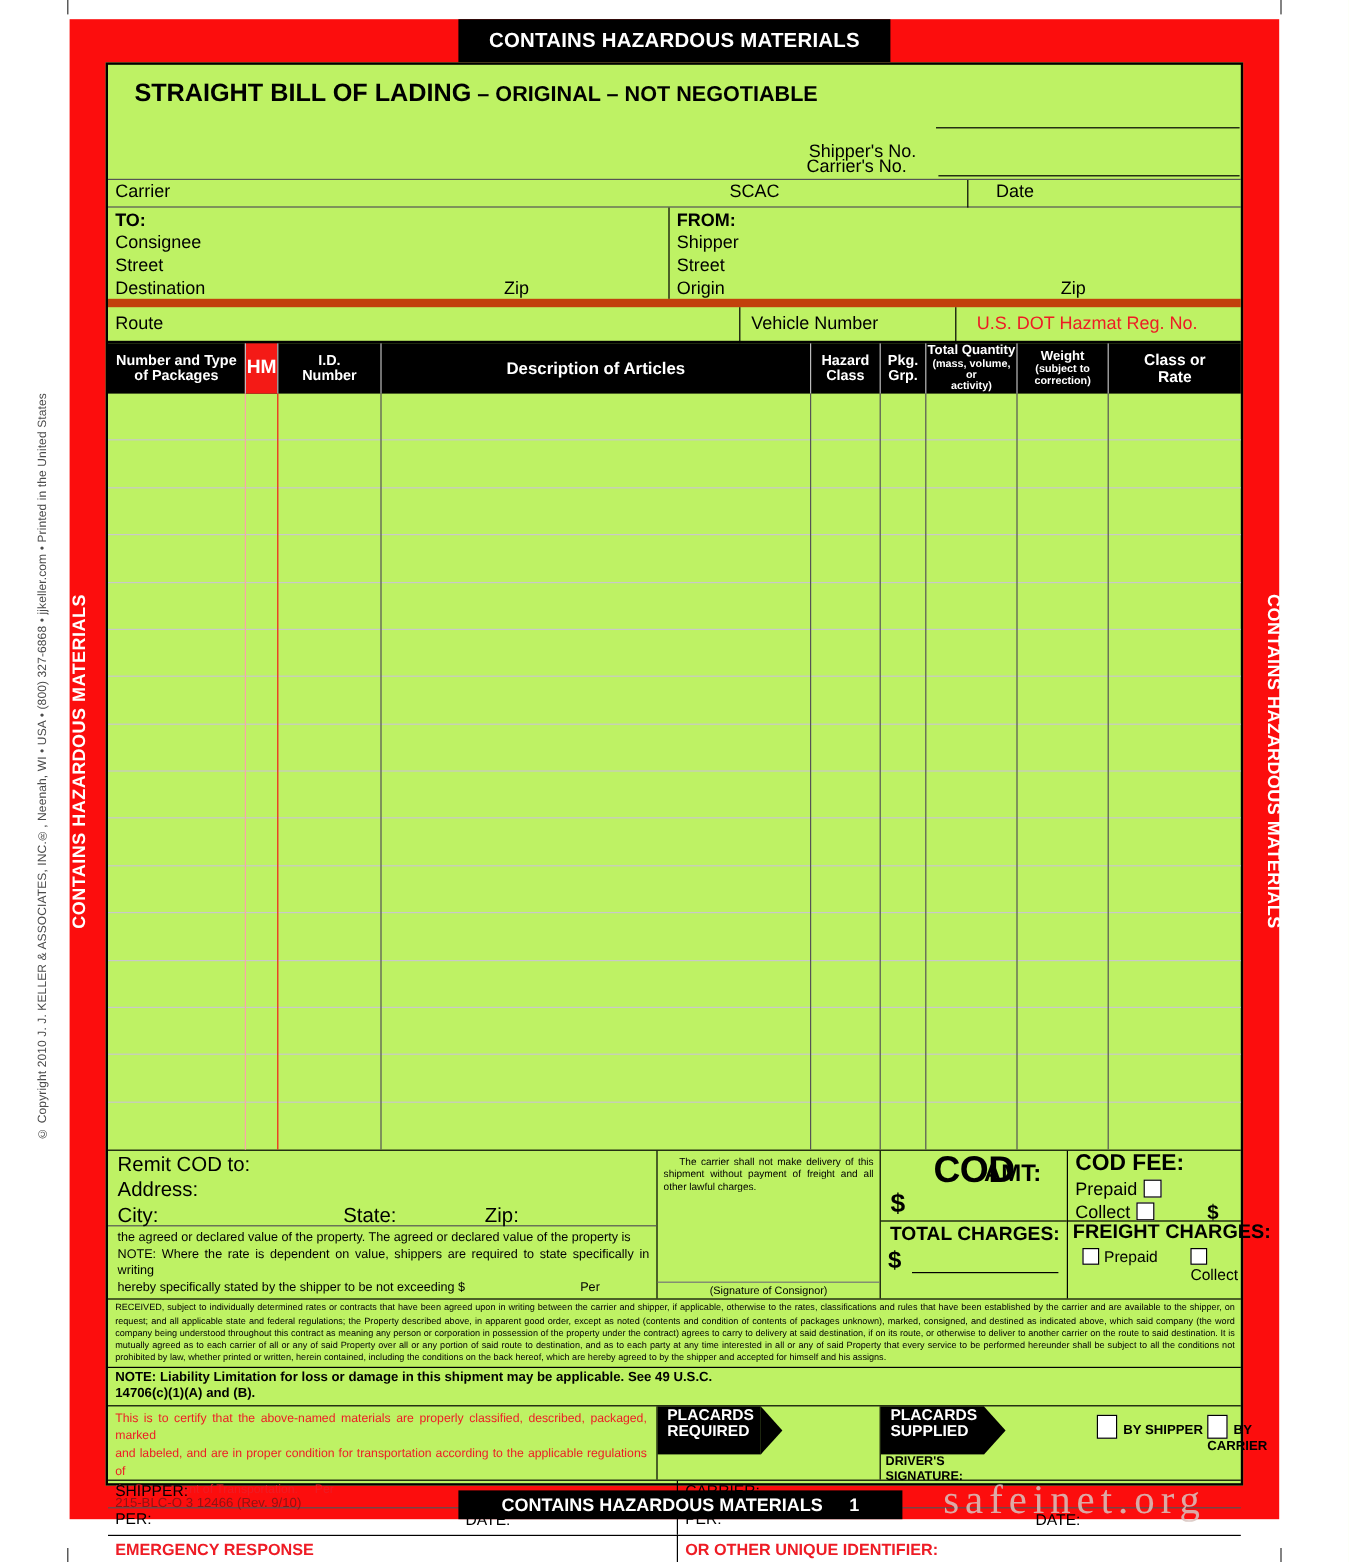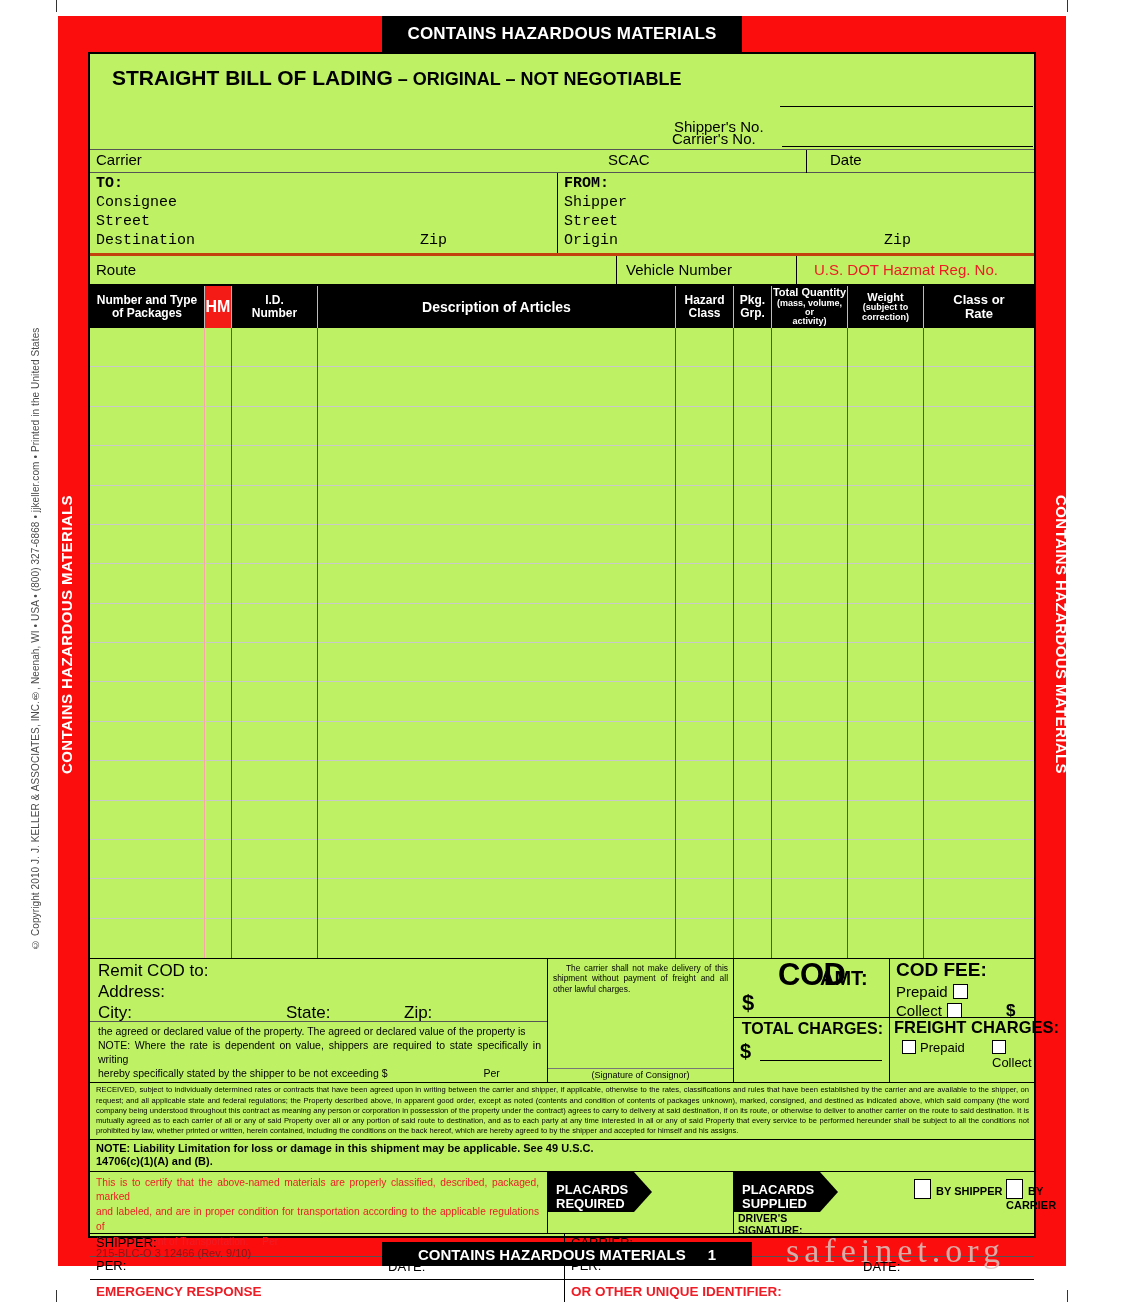--- a/index.html
+++ b/index.html
@@ -51,21 +51,21 @@
   #carriers-no-line{position:absolute;left:692px;top:92px;width:251px;border-bottom:1.4px solid #000;}
 
   
   #carrier-strip{position:relative;height:23px;border-bottom:1px solid #555;box-sizing:border-box;font-size:15px;}
   #carrier-lbl{position:absolute;left:6px;top:1px;}
   #scac-lbl{position:absolute;left:518px;top:1px;}
   #date-lbl{position:absolute;left:740px;top:1px;}
   #date-div{position:absolute;left:716px;top:0;height:23px;border-left:1.4px solid #000;}
 
   
-  #tofrom{display:flex;height:83px;border-bottom:3px solid #c2410c;box-sizing:border-box;font-family:Liberation Mono, monospace;}
+  #tofrom{display:flex;height:83px;border-bottom:7px solid #c2410c;box-sizing:border-box;}
   .addr-col{position:relative;box-sizing:border-box;}
   #to-col{width:468px;border-right:1.5px solid #000;}
   #from-col{flex:1;}
   .addr-col .lbl{position:absolute;left:6px;font-size:15px;}
   .l0{top:2px;}.l1{top:21px;}.l2{top:40px;}.l3{top:59px;}
   .zip{position:absolute;font-size:15px;top:59px;}
   #to-zip{left:330px;} #from-zip{left:326px;}
 
   
   #route-strip{position:relative;height:30px;border-bottom:2px solid #000;box-sizing:border-box;font-size:15px;}
@@ -152,21 +152,21 @@
   #note-liability{border-top:1px solid #000;padding:2px 6px 2px 6px;font-size:11px;
                   font-weight:bold;line-height:1.22;}
 
   
   #cert-row{display:flex;border-top:1px solid #000;box-sizing:border-box;height:62px;}
   #certify{width:458px;box-sizing:border-box;border-right:1.4px solid #000;
            padding:4px 8px 0 6px;font-size:10.2px;line-height:1.45;color:#ee1c25;text-align:justify;}
   #certify .lastline .per{margin-left:14px;}
   #placard-req{width:186px;box-sizing:border-box;border-right:1.4px solid #000;position:relative;}
   #placard-sup{flex:1;box-sizing:border-box;position:relative;}
-  .arrow-tag{position:absolute;left:0;top:0;height:40px;display:flex;align-items:flex-end;
+  .arrow-tag{position:absolute;left:0;top:0;height:40px;display:flex;align-items:flex-start;
              color:#fff;font-weight:bold;font-size:13px;line-height:1.1;background:#000;
              padding-left:8px;padding-right:6px;}
   .arrow-tag:after{content:"";position:absolute;left:100%;top:0;width:0;height:0;
                    border-top:20px solid transparent;border-bottom:20px solid transparent;
                    border-left:18px solid #000;}
   #drv-sig{position:absolute;left:4px;top:40px;font-size:10.5px;font-weight:bold;line-height:1.15;}
   #by-shipper{position:absolute;left:180px;top:7px;font-size:11px;font-weight:bold;}
   #by-carrier{position:absolute;left:272px;top:7px;font-size:11px;font-weight:bold;}
   .cb3{display:inline-block;width:15px;height:18px;border:1.4px solid #000;
        vertical-align:-4px;margin-right:5px;background:#fff;}

